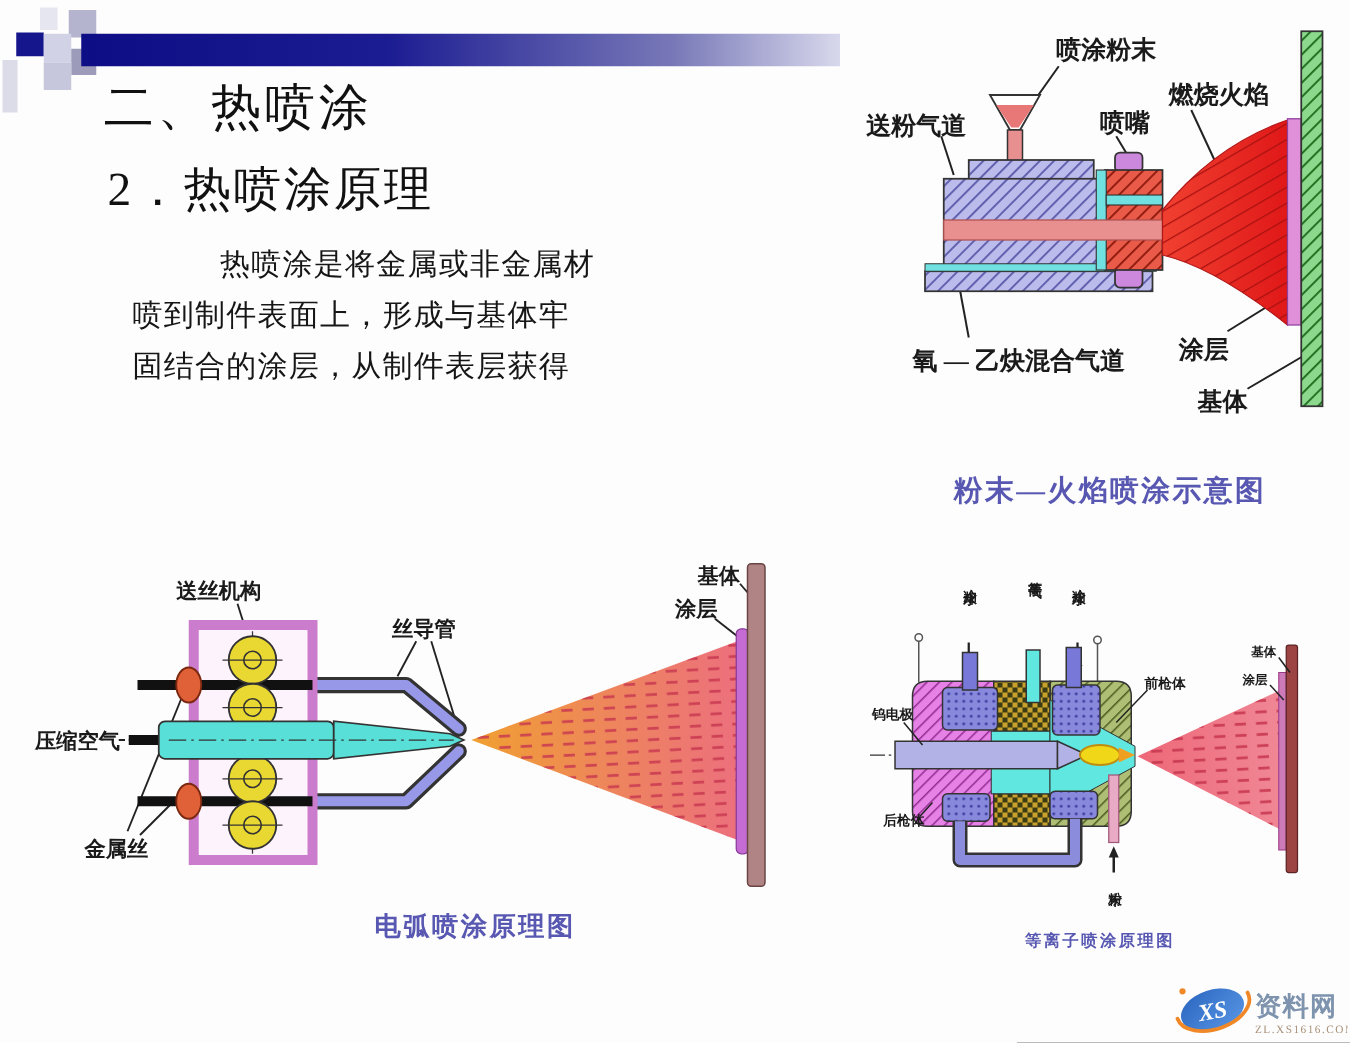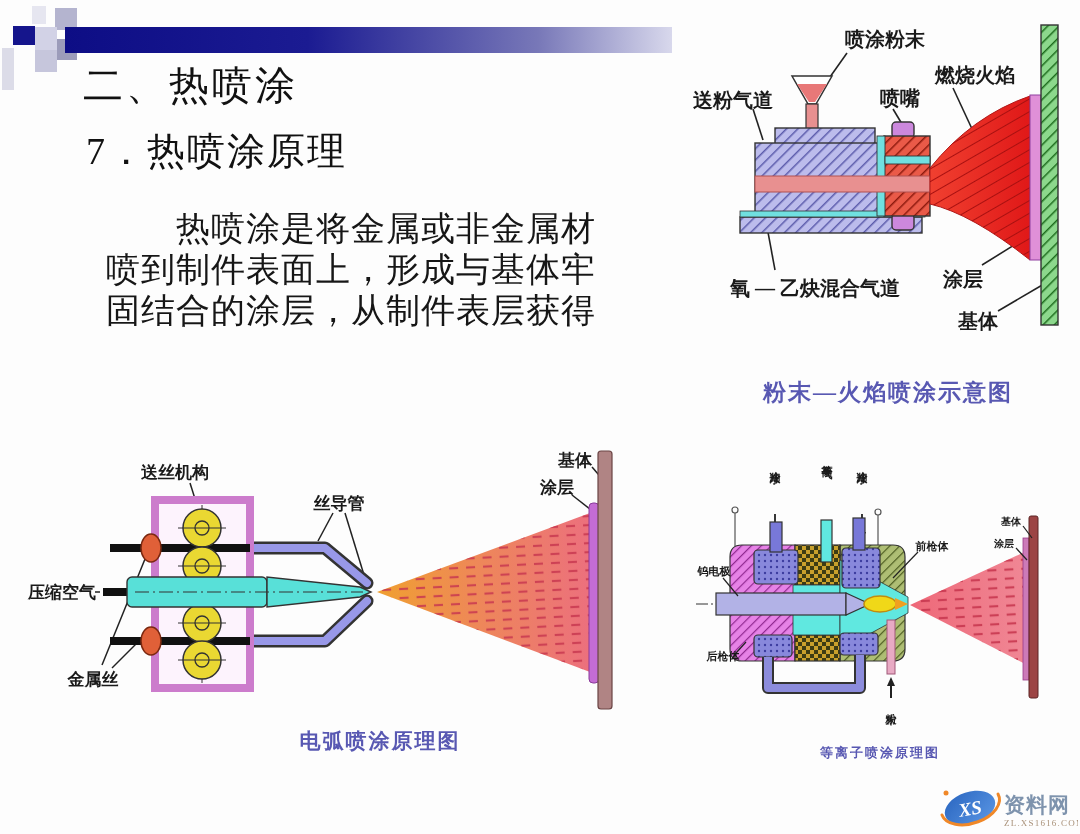--- a/index.html
+++ b/index.html
@@ -2,21 +2,21 @@
 <html><head>
 <meta charset="utf-8">
 <style>
   html,body{margin:0;padding:0;background:#888;}
   .slide{position:relative;width:1080px;height:834px;background:#fdfdfd;overflow:hidden;
          font-family:"Liberation Serif","DejaVu Serif",serif;}
   .abs{position:absolute;}
   .sq{position:absolute;}
   .title{font-size:40px;color:#111;letter-spacing:3px;margin-left:43px;}
   .subtitle{font-size:38px;color:#111;letter-spacing:2px;}
-  .para{font-size:34px;color:#161616;line-height:41px;letter-spacing:1px;text-align:justify;margin-top:16px;}
+  .para{font-size:24px;color:#161616;line-height:41px;letter-spacing:1px;text-align:justify;}
   .para .ln{white-space:nowrap;}
   .para .indent{text-indent:70px;}
   svg text{font-family:"Liberation Serif","DejaVu Serif",serif;}
   .dlabel{font-weight:bold;fill:#1a1a1a;}
   .cap{fill:#5858b2;font-weight:bold;letter-spacing:2px;}
   .vtext{writing-mode:vertical-rl;text-orientation:upright;letter-spacing:1px;}
   .wm-site{font-weight:bold;letter-spacing:1px;}
 </style>
 </head>
 <body>
@@ -28,21 +28,21 @@
     <div class="sq" style="left:55px;top:8px;width:22px;height:22px;background:#b4b4cf;"></div>
     <div class="sq" style="left:13px;top:26px;width:22px;height:19px;background:#15158c;"></div>
     <div class="sq" style="left:35px;top:27px;width:22px;height:23px;background:#d2d2e6;"></div>
     <div class="sq" style="left:57px;top:39px;width:20px;height:21px;background:#9c9cba;"></div>
     <div class="sq" style="left:35px;top:50px;width:22px;height:22px;background:#c6c6dc;"></div>
     <div class="sq" style="left:2px;top:48px;width:12px;height:42px;background:#dcdce8;"></div>
     <div class="abs" style="left:65px;top:27px;width:607px;height:26px;background:linear-gradient(90deg,#0d0d85,#1b1b92 40%,#7878b8 78%,#d8d8ec 100%);"></div>
   </div>
 
   <div class="abs title" style="left:40px;top:58px;">二、热喷涂</div>
-  <div class="abs subtitle" style="left:86px;top:126px;">7．热喷涂原理</div>
+  <div class="abs subtitle" style="left:86px;top:126px;">2．热喷涂原理</div>
 
   <div class="abs para" style="left:106px;top:192px;width:545px;">
     <div class="ln indent">热喷涂是将金属或非金属材</div>
     <div class="ln">喷到制件表面上，形成与基体牢</div>
     <div class="ln">固结合的涂层，从制件表层获得</div>
   </div>
 
   <svg class="abs" style="left:680px;top:8px;" width="400" height="400" viewBox="0 0 400 400">
     <defs>
       <pattern id="hatchPurple" width="8" height="8" patternUnits="userSpaceOnUse" patternTransform="rotate(45)">

